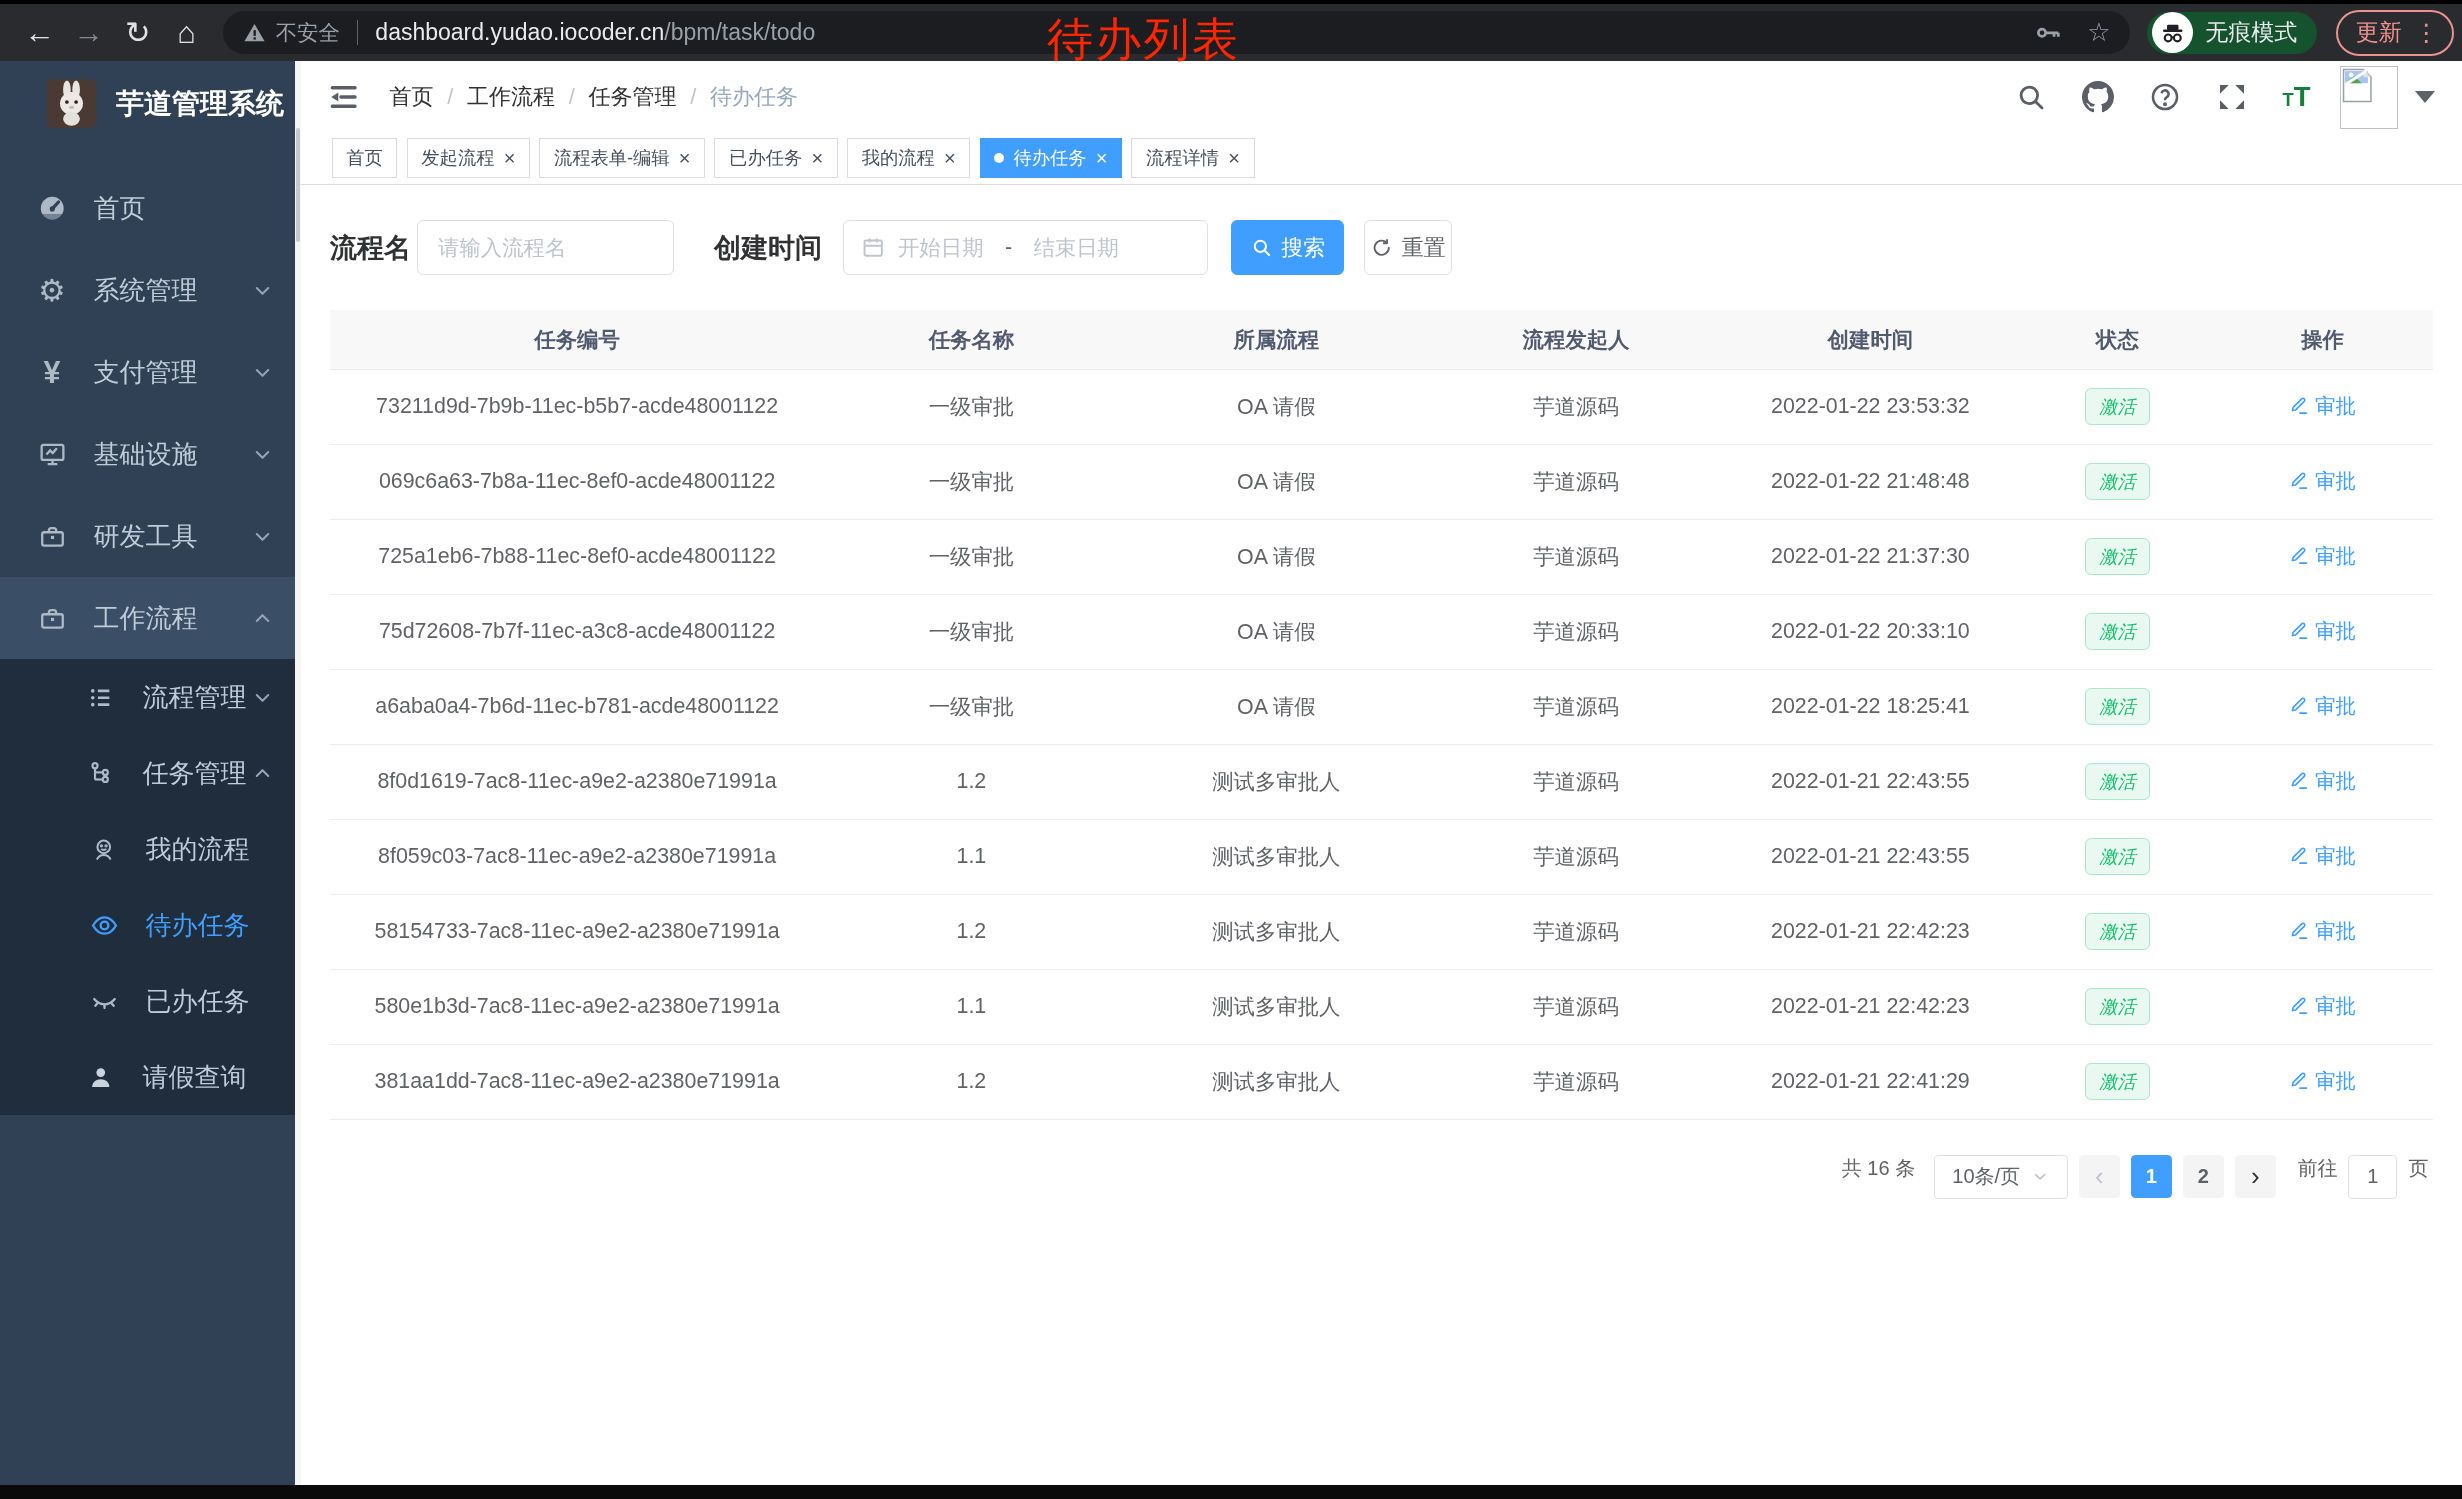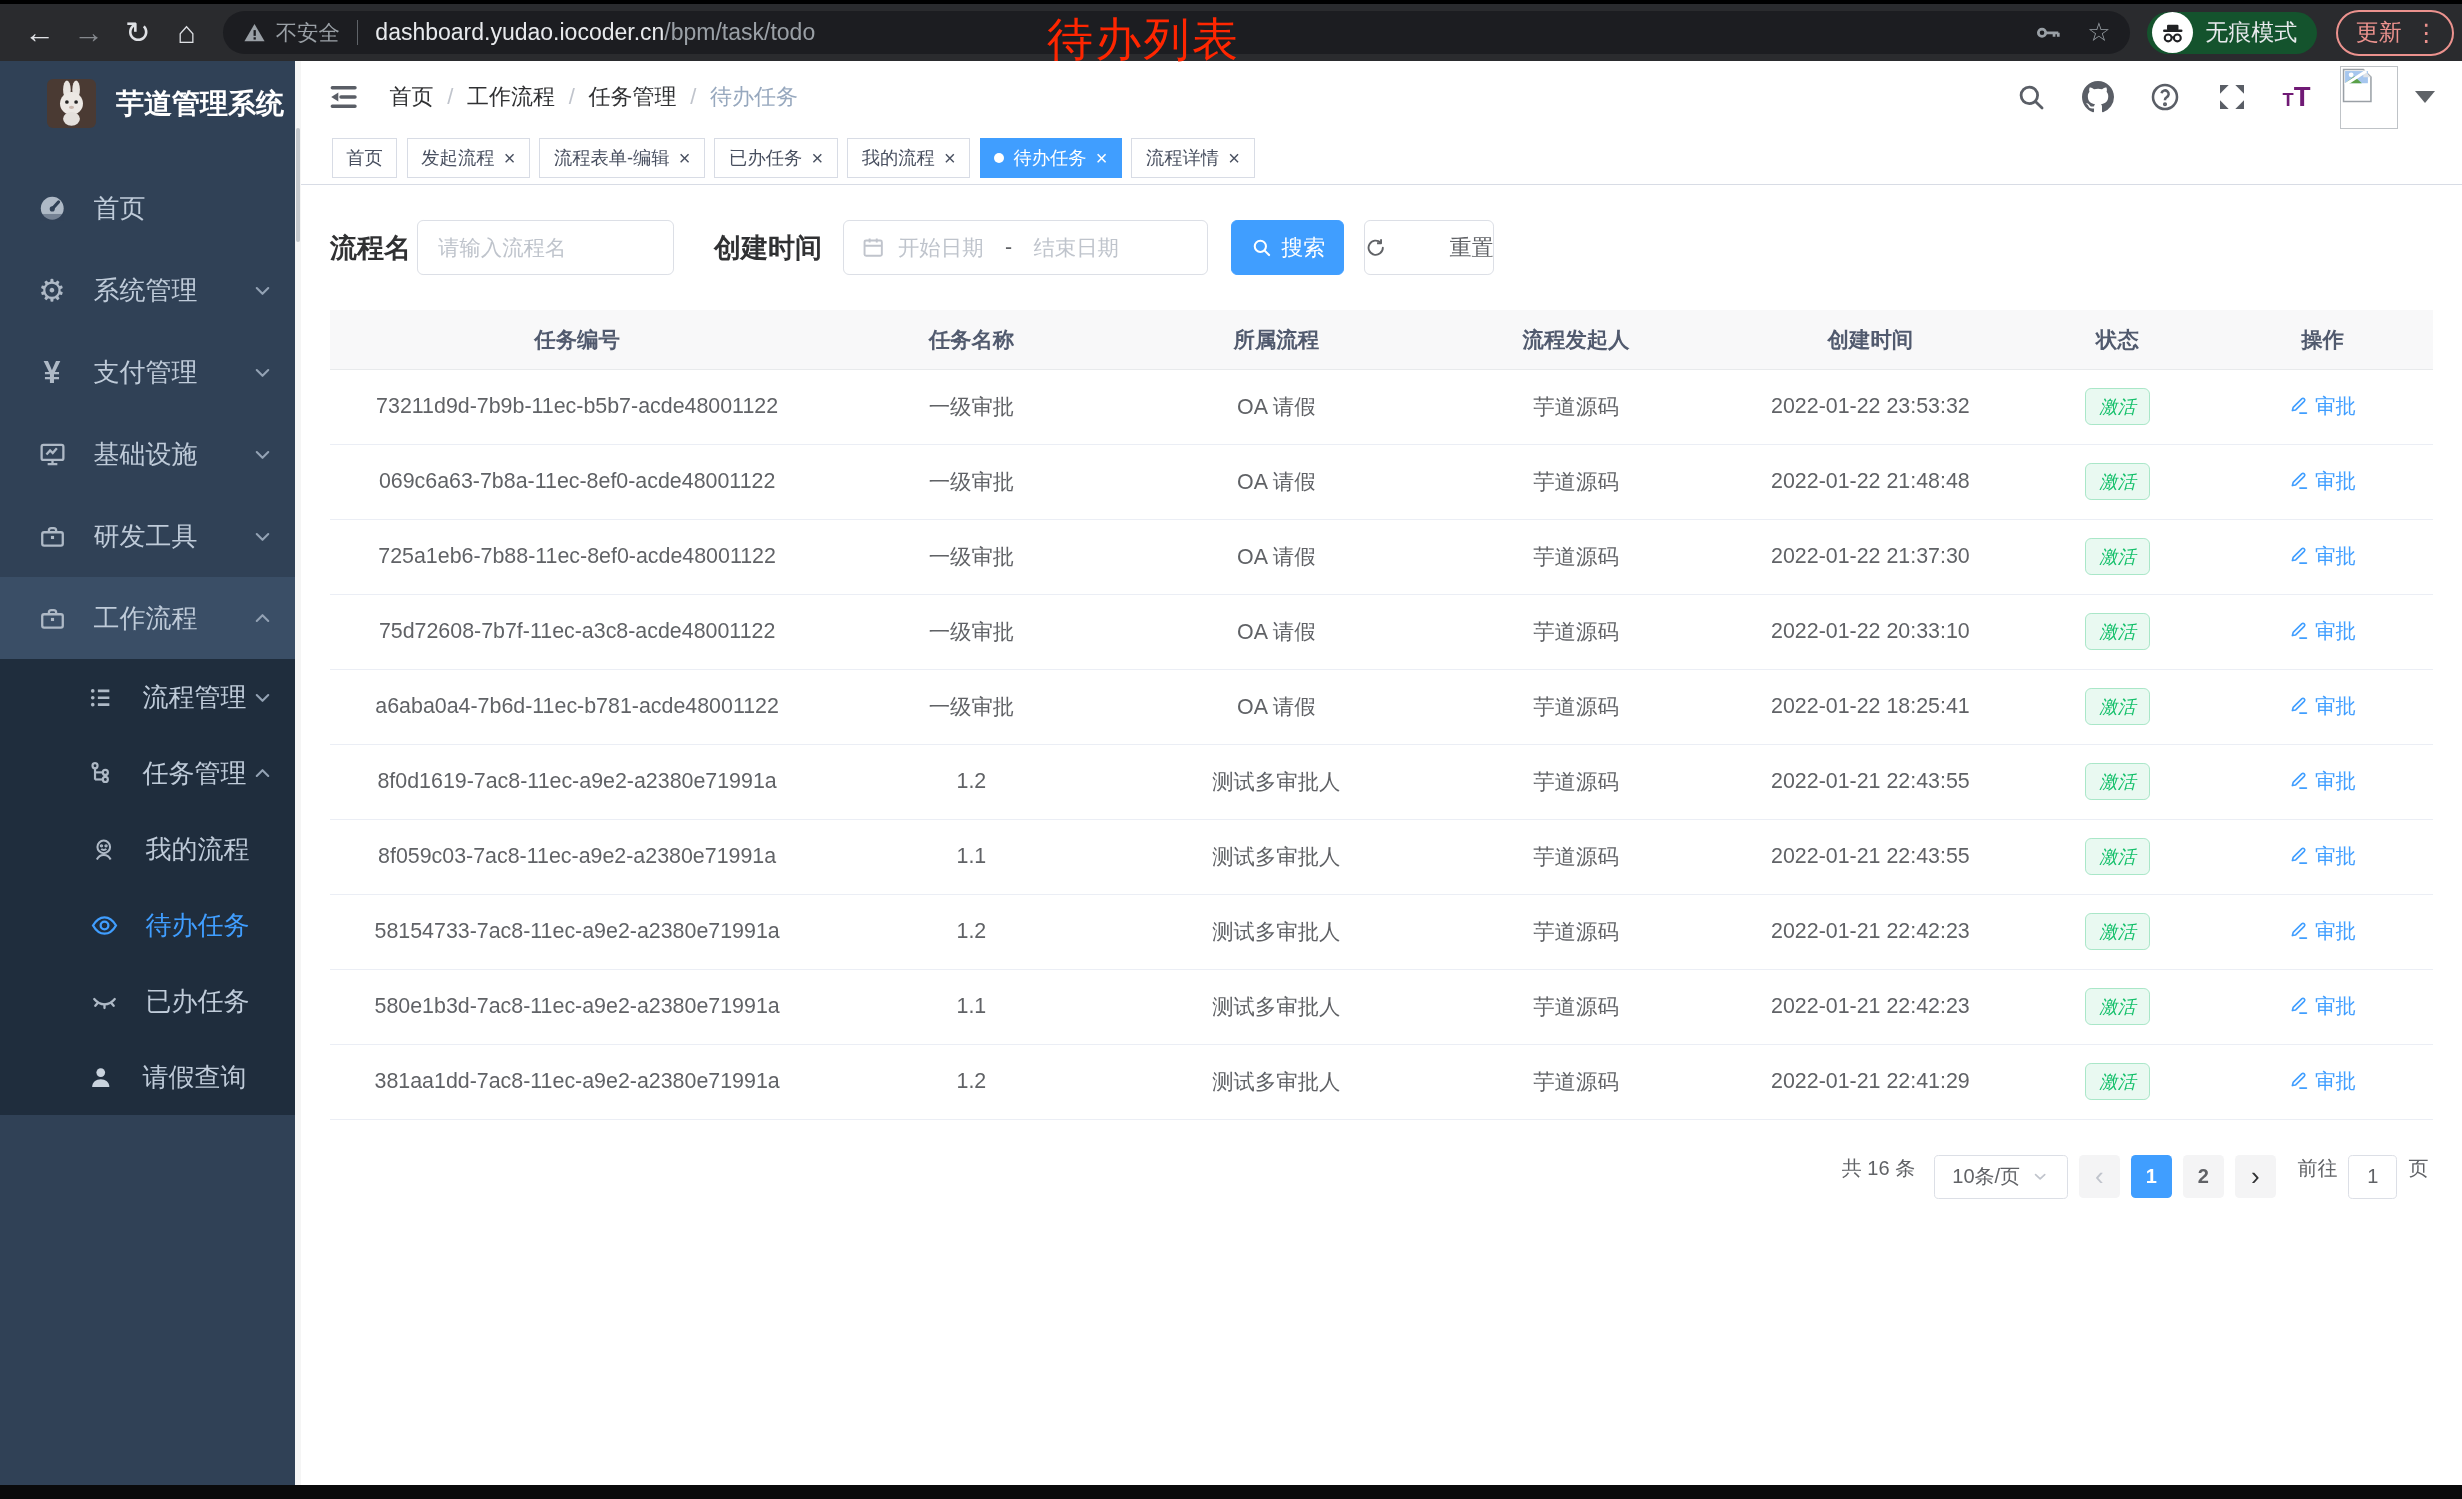--- a/index.html
+++ b/index.html
@@ -51,21 +51,21 @@
   
   .main { position:absolute; left:301px; top:61px; right:0; bottom:0; background:#fff; }
   .navbar { height:72px; display:flex; align-items:center; padding:0 27.5px 0 26px; background:#fff; position:relative; }
   .hamburger { display:flex; cursor:pointer; }
   .breadcrumb { display:flex; align-items:center; margin-left:30.5px; font-size:22px; }
   .crumb { color:#303133; }
   .crumb.last { color:#97a8be; }
   .crumb-sep { color:#c0c4cc; margin:0 13.7px; }
   .nav-right { margin-left:auto; display:flex; align-items:center; }
   .tool-ico { margin-left:35px; color:#5a5e66; display:flex; align-items:center; cursor:pointer; }
-  .tt-ico { font-weight:700; color:#701a75; margin-left:35px; cursor:pointer; }
+  .tt-ico { font-weight:700; color:#15803d; margin-left:35px; cursor:pointer; }
   .tt-ico .t1 { font-size:18.3px; } .tt-ico .t2 { font-size:27.5px; }
   .avatar-box { width:58px; height:63px; border:1.5px solid #bfc3c7; background:#fff; margin-left:29px; display:flex; align-items:flex-start; padding:1.5px; cursor:pointer; }
   .caret-down { width:0; height:0; border-left:10px solid transparent; border-right:10px solid transparent; border-top:12.2px solid #5f6368; margin-left:17px; cursor:pointer; }
 
   .tabbar { height:52px; border-bottom:0.8px solid #d8dce5; display:flex; align-items:flex-start; padding:4.6px 0 0 30.5px; gap:9.2px; background:#fff; }
   .tab { height:40px; border:0.8px solid #d8dce5; background:#fff; color:#495060; font-size:18.3px; display:flex; align-items:center; padding:0 13.7px; cursor:pointer; white-space:nowrap; }
   .tab .dot { width:10px; height:10px; border-radius:50%; background:#fff; margin-right:9.2px; display:none; }
   .tab .close { margin-left:9.2px; font-size:20px; color:#495060; line-height:1; }
   .tab.active { background:#409eff; border-color:#409eff; color:#fff; }
   .tab.active .dot { display:inline-block; }
@@ -77,21 +77,21 @@
   .form-label { font-size:27px; color:#303133; font-weight:600; }
   .input-box { height:55px; border:0.8px solid #dcdfe6; border-radius:6.1px; background:#fff; display:flex; align-items:center; }
   .name-input { width:257px; margin-left:6px; padding:0 20px; }
   .placeholder { color:#bfc4cc; font-size:21.4px; }
   .time-label { margin-left:40px; }
   .date-input { width:365px; margin-left:21.4px; padding:0 17px; }
   .date-input .cal-ico { display:flex; margin-right:12.2px; color:#c0c4cc; }
   .date-input .dash { color:#606266; font-size:21.4px; margin:0 21.4px; }
   .btn { height:55px; border-radius:6.1px; font-size:22px; display:flex; align-items:center; justify-content:center; cursor:pointer; }
   .btn-search { width:113px; margin-left:23px; background:#409eff; color:#fff; border:0.8px solid #409eff; }
-  .btn-reset { width:130px; margin-left:20px; background:#fff; color:#606266; border:0.8px solid #dcdfe6;justify-content:space-between; }
+  .btn-reset { width:88px; margin-left:20px; background:#fff; color:#606266; border:0.8px solid #dcdfe6; }
   .btn svg { margin-right:9.2px; }
 
   table.grid { width:100%; margin-top:35px; border-collapse:collapse; table-layout:fixed; }
   .grid th { height:59px; background:#f8f8f9; color:#515a6e; font-size:21.4px; font-weight:600; text-align:center; border-bottom:0.8px solid #e8eaec; }
   .grid td { height:75px; color:#606266; font-size:21.4px; text-align:center; border-bottom:0.8px solid #ebeef5; white-space:nowrap; overflow:hidden; }
   .badge { display:inline-block; padding:6.1px 13.7px; border:0.8px solid #a9e7c8; background:#e9f9f1; color:#15c06b; font-size:18.3px; border-radius:6.1px; line-height:1.2;font-style:italic; }
   .action-link { color:#409eff; font-size:20.6px; display:inline-flex; align-items:center; gap:6.1px; cursor:pointer; }
 
   .pagination { margin-top:35px; display:flex; align-items:flex-start; justify-content:flex-end; gap:11px; font-size:20px; color:#606266; padding-right:4.6px; }
   .pg-total { margin-right:7.6px; }

